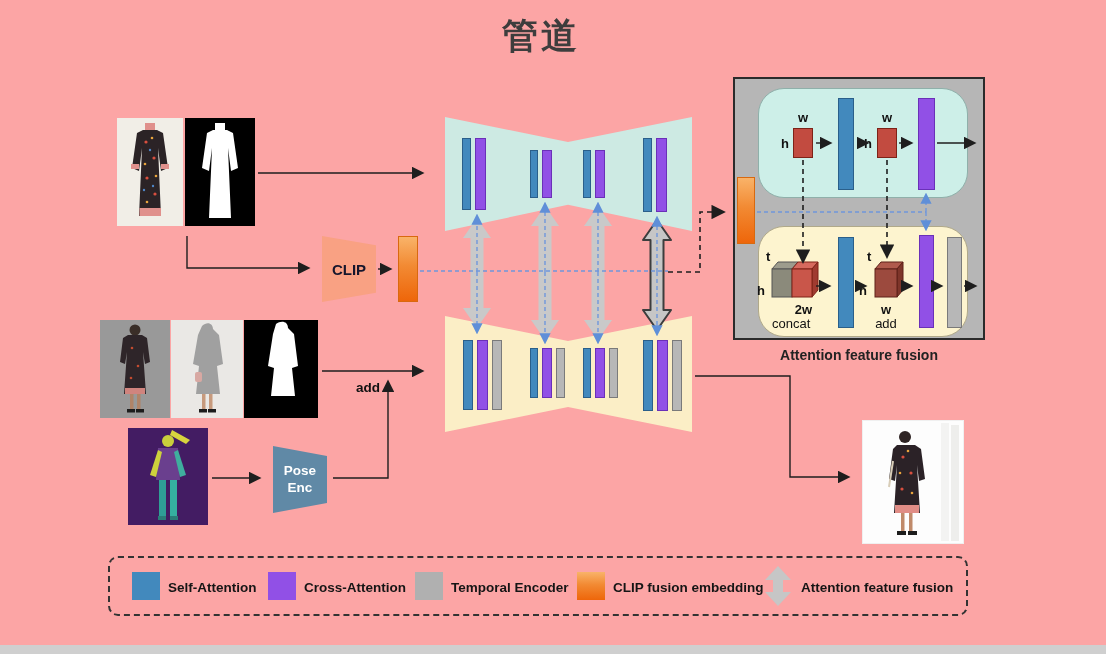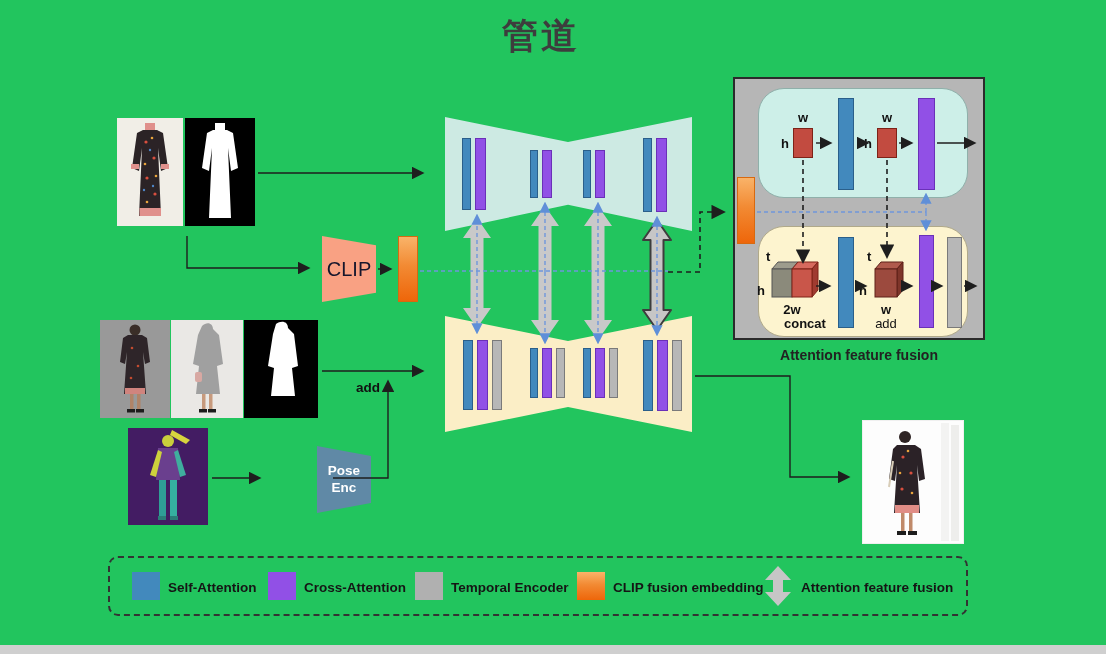--- a/index.html
+++ b/index.html
@@ -1,37 +1,37 @@
 <!DOCTYPE html>
 <html><head>
 <meta charset="utf-8">
 <style>
   html,body{margin:0;padding:0;background:#fff;}
-  #canvas{position:relative;width:1106px;height:654px;background:#22c55e;overflow:hidden;
+  #canvas{position:relative;width:1106px;height:654px;background:#fca5a5;overflow:hidden;
           font-family:"Liberation Sans","DejaVu Sans",sans-serif;color:#1d1d1d;}
   .abs{position:absolute;}
   .lbl{position:absolute;font-weight:700;color:#222;white-space:nowrap;}
   .dim{position:absolute;font-size:13px;font-weight:600;color:#111;white-space:nowrap;}
   .bar{position:absolute;border:1px solid #666;box-sizing:border-box;}
   .bar.blue{background:#4289bd;border-color:#2a5f8a;}
   .bar.purple{background:#9150e6;border-color:#6a30b8;}
   .bar.gray{background:#b7b7b7;border-color:#7a7a7a;}
   .imgbox{position:absolute;overflow:hidden;}
   #title{position:absolute;left:400px;top:12px;width:282px;text-align:center;
          font-size:36px;font-weight:800;color:#3d3d3d;letter-spacing:3px;}
   #ge-shape{left:445px;top:117px;width:247px;height:114px;background:#cdeae3;
      clip-path:polygon(0 0,49.8% 22%,100% 0,100% 100%,49.8% 77%,0 100%);}
   #unet-shape{left:445px;top:316px;width:247px;height:116px;background:#fbeec6;
      clip-path:polygon(0 0,49.8% 21.5%,100% 0,100% 100%,49.8% 78.4%,0 100%);}
   #clip-shape{left:322px;top:236px;width:54px;height:66px;background:#f9a183;
      clip-path:polygon(0 0,100% 14%,100% 86%,0 100%);display:flex;align-items:center;justify-content:center;
-     font-weight:400;font-size:20px;color:#16162c;}
+     font-weight:700;font-size:15px;color:#16162c;}
   #pose-shape{left:273px;top:446px;width:54px;height:67px;background:#6089a6;
      clip-path:polygon(0 0,100% 15%,100% 85%,0 100%);display:flex;align-items:center;justify-content:center;
-     text-align:center;font-weight:800;font-size:13.5px;color:#fff;line-height:1.25;margin-left:44px;}
+     text-align:center;font-weight:800;font-size:13.5px;color:#fff;line-height:1.25;}
   .orange-bar{background:linear-gradient(180deg,#f9b369 0%,#f28a33 45%,#ee660a 100%);border:1px solid #d8690f;box-sizing:border-box;}
   #fusion-box{left:733px;top:77px;width:252px;height:263px;background:#b6b6b6;border:2px solid #2b2b2b;box-sizing:border-box;}
   .fusion-panel{position:absolute;box-sizing:border-box;}
   #fusion-top{left:758px;top:88px;width:210px;height:110px;background:#cdefe8;border:1px solid #8fb0aa;border-radius:26px;}
   #fusion-bottom{left:758px;top:226px;width:210px;height:111px;background:#fdf4cf;border:1px solid #b0a98a;border-radius:26px;}
   .redbox{position:absolute;width:20px;height:30px;background:#c24b40;border:1px solid #7e2217;box-sizing:border-box;}
   #legend-box{left:108px;top:556px;width:860px;height:60px;border:2px dashed #333;border-radius:10px;box-sizing:border-box;}
   .lg-sq{position:absolute;top:572px;width:28px;height:28px;}
   .lg-txt{position:absolute;top:580px;font-size:13.5px;font-weight:600;color:#151515;white-space:nowrap;}
   #bottom-strip{left:0;top:645px;width:1106px;height:9px;background:#cfcfcf;}
@@ -177,22 +177,22 @@
 
   <div class="dim" style="left:766px;top:249px;">t</div>
   <div class="dim" style="left:757px;top:283px;">h</div>
   <svg class="abs" style="left:765px;top:259px;" width="55" height="45" viewBox="0 0 55 45">
     <polygon points="7,10 13,3 33,3 27,10" fill="#9d9c8d" stroke="#555" stroke-width="1"></polygon>
     <polygon points="27,10 33,3 53,3 47,10" fill="#d66a5e" stroke="#7e2217" stroke-width="1"></polygon>
     <polygon points="47,10 53,3 53,31 47,38" fill="#a03b30" stroke="#7e2217" stroke-width="1"></polygon>
     <rect x="7" y="10" width="20" height="28" fill="#8b8a7b" stroke="#555" stroke-width="1"></rect>
     <rect x="27" y="10" width="20" height="28" fill="#c9564a" stroke="#7e2217" stroke-width="1"></rect>
   </svg>
-  <div class="dim" style="left:772px;top:302px;width:40px;text-align:center;">2w</div>
-  <div class="dim" style="left:772px;top:316px;width:40px;text-align:center;font-weight:700;margin-left:12px;">concat</div>
+  <div class="dim" style="left:772px;top:302px;width:40px;text-align:right;">2w</div>
+  <div class="dim" style="left:772px;top:316px;width:40px;text-align:left;font-weight:400;">concat</div>
   <div class="bar blue" style="left:838px;top:237px;width:16px;height:91px;"></div>
   <div class="dim" style="left:867px;top:249px;">t</div>
   <div class="dim" style="left:859px;top:283px;">h</div>
   <svg class="abs" style="left:868px;top:259px;" width="38" height="45" viewBox="0 0 38 45">
     <polygon points="7,10 13,3 35,3 29,10" fill="#b05a4c" stroke="#5e2018" stroke-width="1"></polygon>
     <polygon points="29,10 35,3 35,31 29,38" fill="#7e352a" stroke="#5e2018" stroke-width="1"></polygon>
     <rect x="7" y="10" width="22" height="28" fill="#9c4a3e" stroke="#5e2018" stroke-width="1"></rect>
   </svg>
   <div class="dim" style="left:875px;top:302px;width:22px;text-align:center;">w</div>
   <div class="dim" style="left:870px;top:316px;width:32px;text-align:center;font-weight:500;">add</div>

